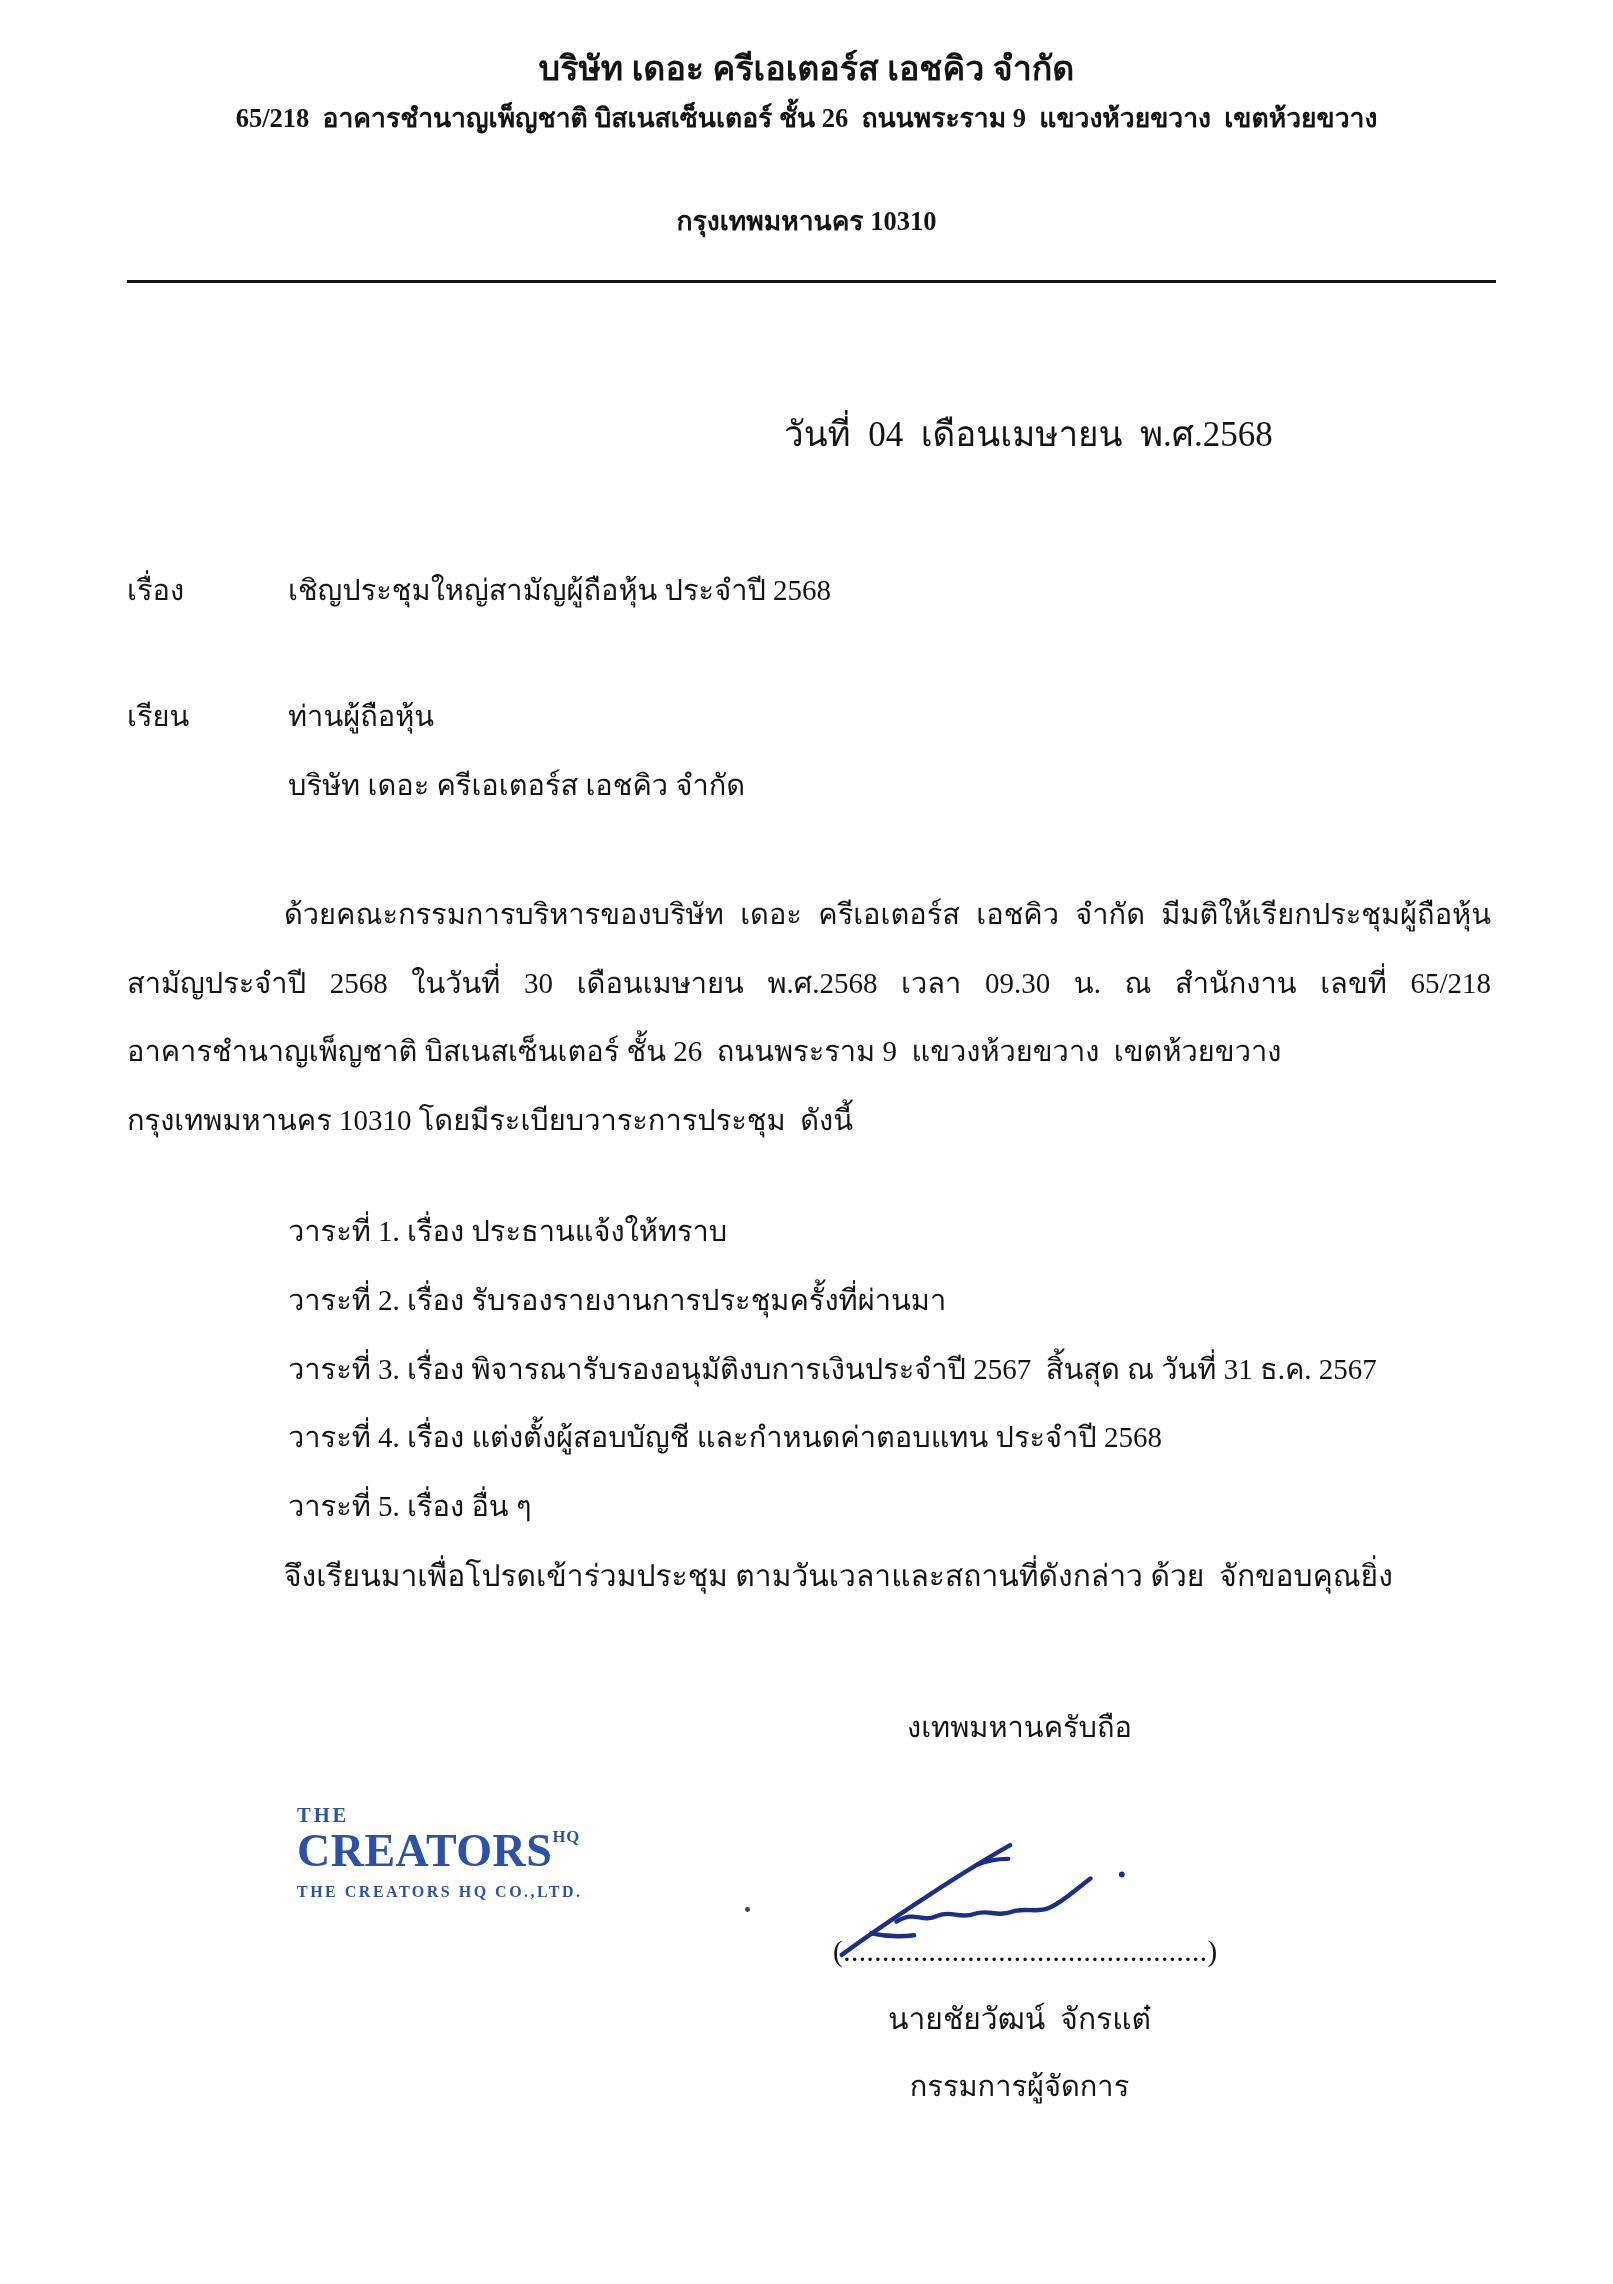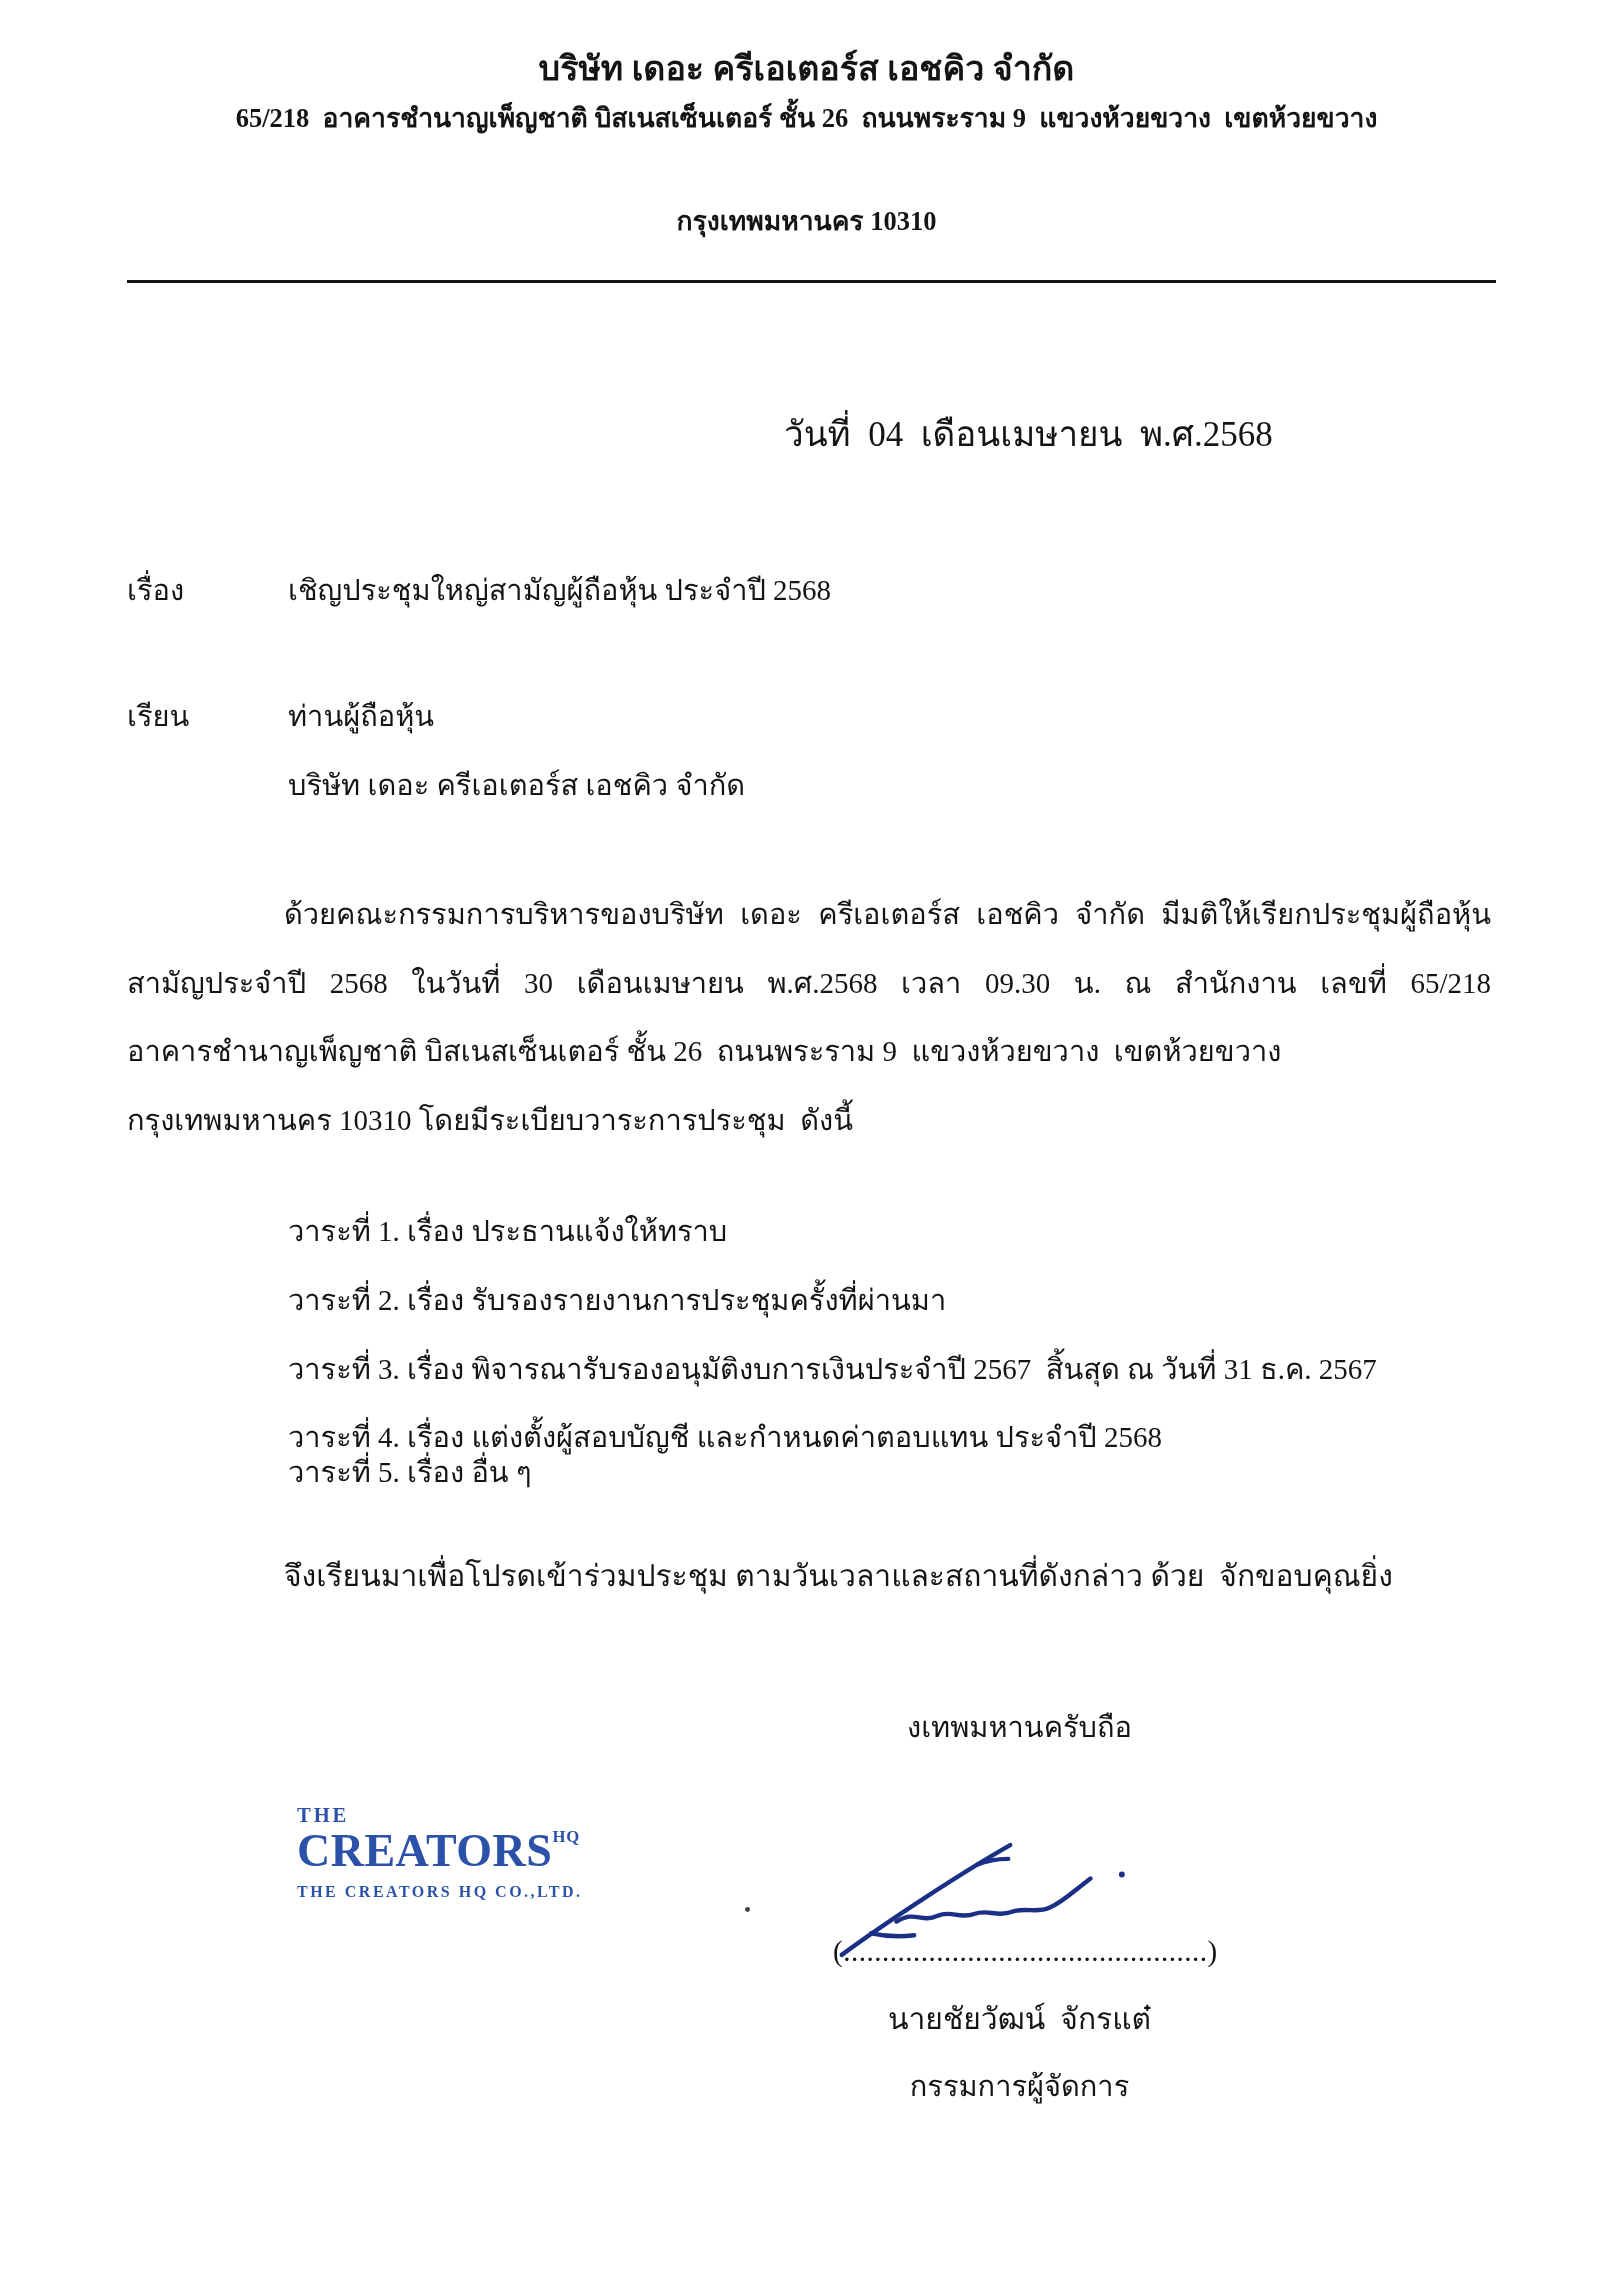--- a/index.html
+++ b/index.html
@@ -34,21 +34,21 @@
   .bl0{top:894px;text-indent:157px;}
   .bl1{top:963px;}
   .bl2{top:1031px;}
   .bl3{top:1100px;}
 
   .agenda-item{left:288px;font-size:29px;}
   .ag0{top:1211px;}
   .ag1{top:1280px;}
   .ag2{top:1349px;}
   .ag3{top:1417px;}
-  .ag4{top:1452px;}
+  .ag4{top:1486px;}
 
   .closing{top:1555px;left:284px;font-size:30px;}
 
   .respect{top:1707px;left:835px;width:369px;text-align:center;font-size:29px;}
 
   .logo{top:1805px;left:297px;color:#2b52a8;width:235px;}
   .logo-the{font-size:20.6px;font-weight:bold;letter-spacing:2.9px;line-height:1;}
   .logo-main-row{line-height:1;margin-top:2px;white-space:nowrap;}
   .logo-main{font-size:46px;font-weight:bold;letter-spacing:0.5px;}
   .logo-sup{font-size:16.7px;font-weight:bold;position:relative;top:-23.5px;letter-spacing:1px;}

